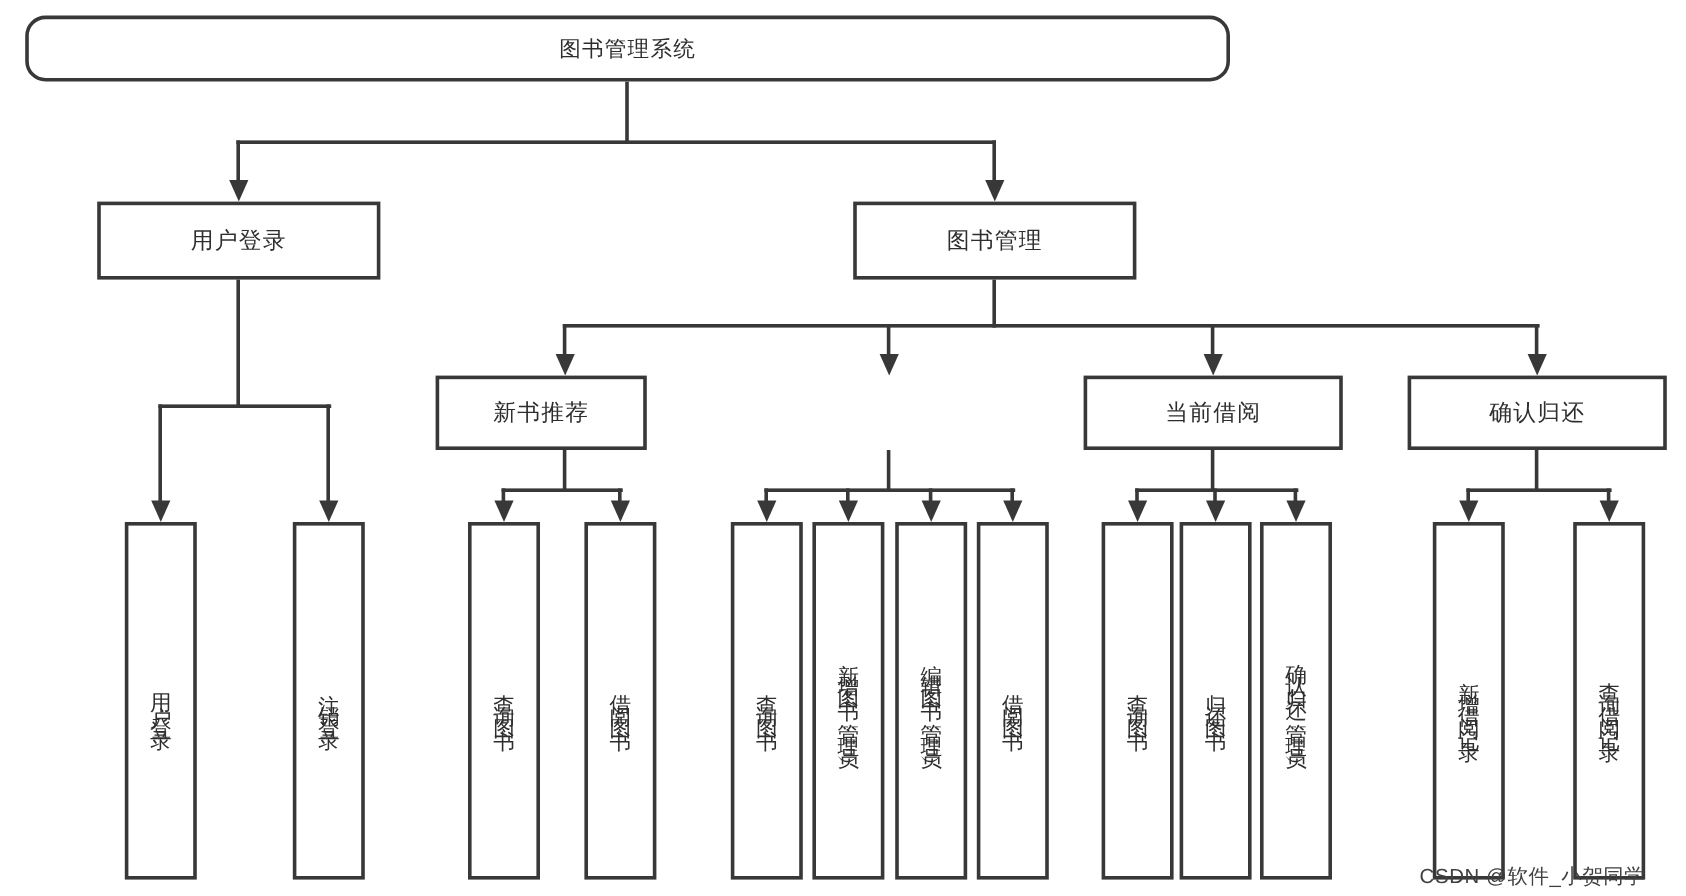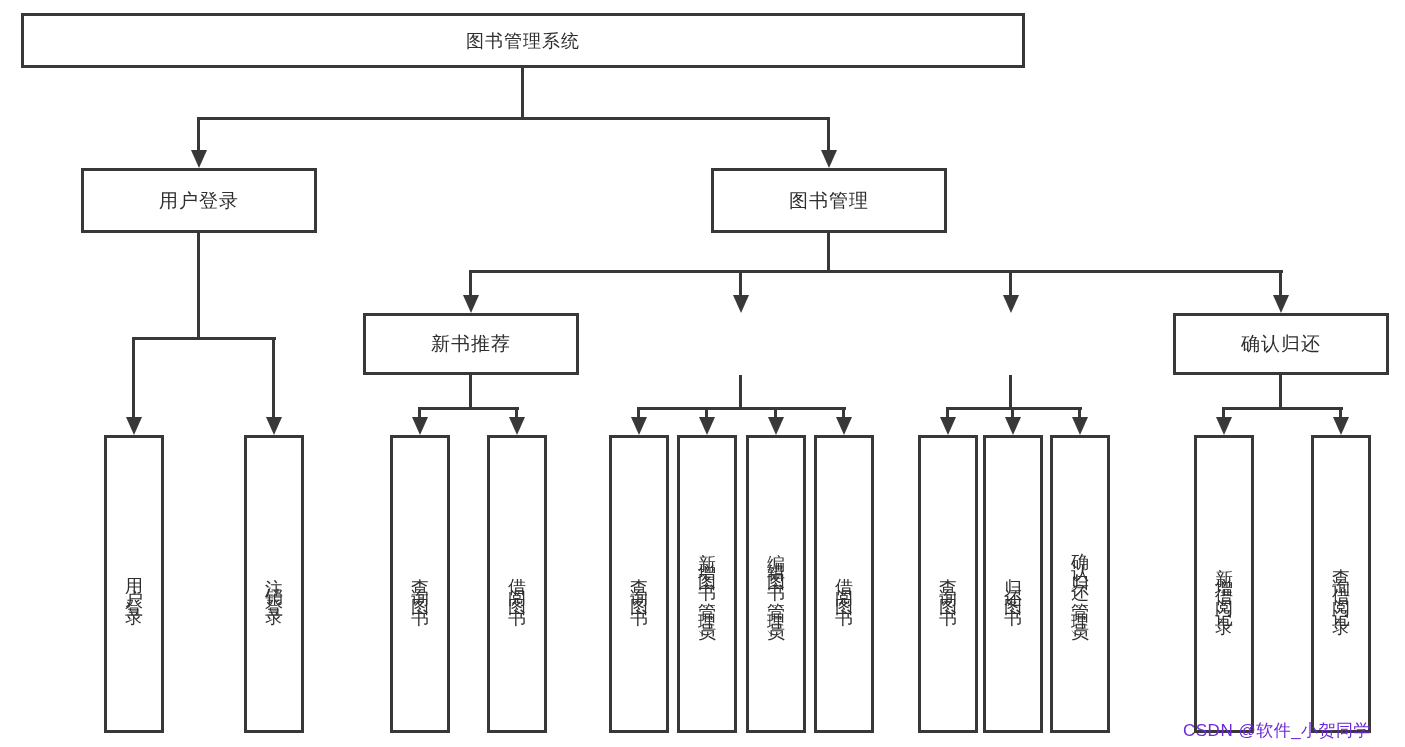--- a/index.html
+++ b/index.html
@@ -12,21 +12,21 @@
   }
   .box{
     position:absolute;
     box-sizing:border-box;
     border:3px solid #383838;
     background:#ffffff;
     display:flex;align-items:center;justify-content:center;
     color:#2e2e2e;
   }
   .hbox{font-size:19px;letter-spacing:1px;}
-  .rootbox{font-size:18px;letter-spacing:1px;}
+  .rootbox{font-size:18px;letter-spacing:1px;border-radius:17px;}
   .vbox{font-size:18px;}
   .vbox .vtext{
     writing-mode:vertical-rl;
     text-orientation:mixed;
     letter-spacing:10px;
     line-height:1;
     white-space:nowrap;
   }
   .vl,.hl{position:absolute;background:#383838;}
   .vl{width:3px;}
@@ -34,21 +34,21 @@
   .arr{
     position:absolute;width:0;height:0;
     border-left:8px solid transparent;
     border-right:8px solid transparent;
     border-top:18px solid #383838;
   }
   .watermark{
     position:absolute;
     left:1183px;top:719px;
     font-size:17px;
-    color:#6d28d9;
+    color:#404040;
     letter-spacing:0.5px;
     white-space:nowrap;
     z-index:5;
   }
 </style>
 </head>
 <body>
 
 <div id="stage">
 
@@ -81,22 +81,25 @@
   <div class="hl" style="left:469px;top:270px;width:814px;"></div>
   <div class="vl" style="left:469px;top:270px;height:27px;"></div>
   <div class="arr" style="left:463px;top:295px;"></div>
   <div class="vl" style="left:739px;top:270px;height:27px;"></div>
   <div class="arr" style="left:733px;top:295px;"></div>
   <div class="vl" style="left:1009px;top:270px;height:27px;"></div>
   <div class="arr" style="left:1003px;top:295px;"></div>
   <div class="vl" style="left:1279px;top:270px;height:27px;"></div>
   <div class="arr" style="left:1273px;top:295px;"></div>
 
-  <div class="box hbox" style="left:363px;top:313px;width:216px;height:62px;">
+  <div class="box hbox" style="left:363px;top:313px;width:176px;height:62px;">
     <span>新书推荐</span>
+  </div>
+  <div class="box hbox" style="left:903px;top:313px;width:216px;height:62px;">
+    <span>当前借阅</span>
   </div>
   <div class="box hbox" style="left:1173px;top:313px;width:216px;height:62px;">
     <span>确认归还</span>
   </div>
 
   <div class="vl" style="left:469px;top:375px;height:35px;"></div>
   <div class="hl" style="left:418px;top:407px;width:101px;"></div>
   <div class="vl" style="left:418px;top:407px;height:12px;"></div>
   <div class="arr" style="left:412px;top:417px;"></div>
   <div class="vl" style="left:515px;top:407px;height:12px;"></div>

